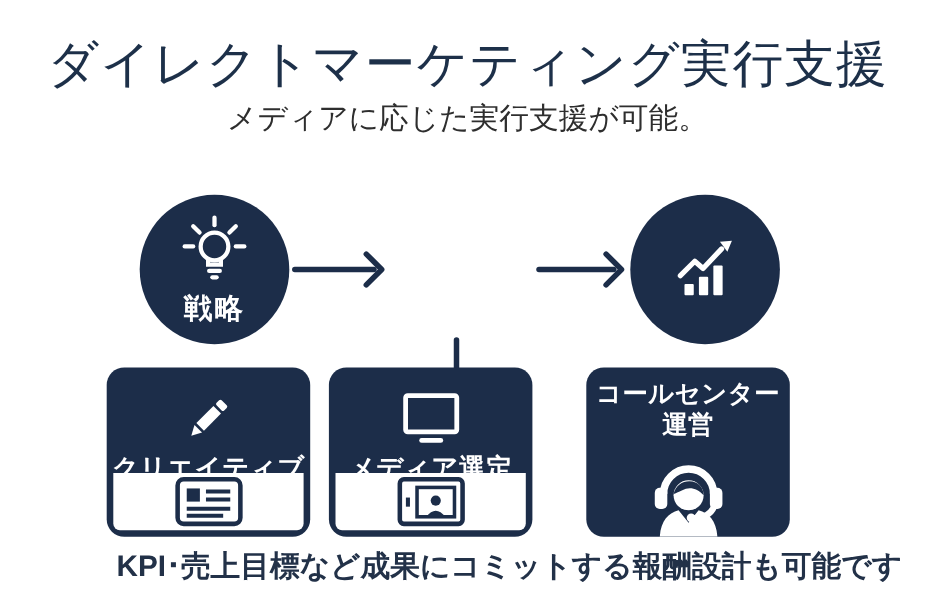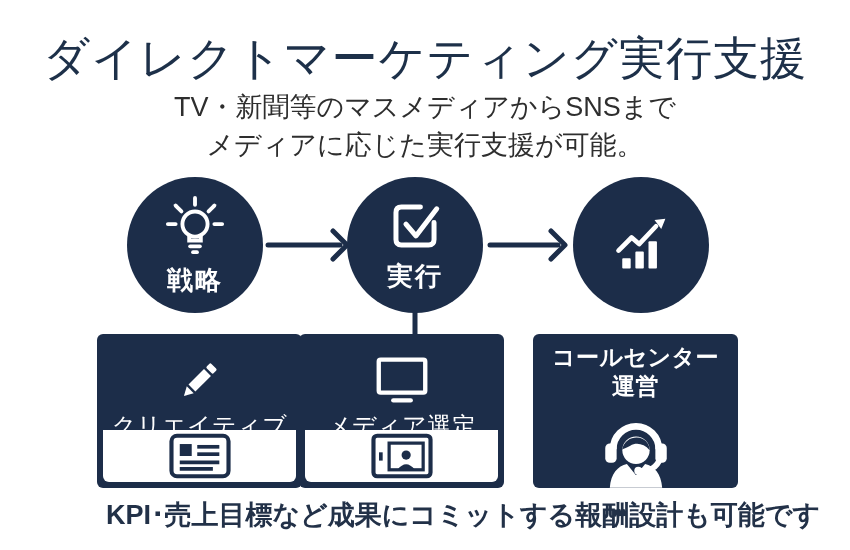--- a/index.html
+++ b/index.html
@@ -21,29 +21,29 @@
     position:absolute; top:177px; width:136px; height:136px; border-radius:50%;
     background:var(--navy); display:flex; flex-direction:column;
     align-items:center; justify-content:center;
   }
   .circle .clabel {
     color:#ffffff; font-size:26px; font-weight:700; margin-top:4px;
     letter-spacing:2px; white-space:nowrap;
   }
   .connector-layer { position:absolute; left:0; top:0; width:850px; height:550px; pointer-events:none; }
   .svc-box {
-    position:absolute; top:334px; width:205px; height:154px;
-    background:var(--navy); border-radius:6px;
+    position:absolute; top:334px; width:185px; height:154px;
+    background:var(--navy); border-radius:16px;
   }
   .svc-box .icon-area {
     height:64px; display:flex; align-items:flex-end; justify-content:center;
     padding-top:8px;
   }
   .svc-box .blabel {
-    text-align:center; color:#ffffff; font-size:24px; font-weight:400;
+    text-align:center; color:#ffffff; font-size:24px; font-weight:700;
     margin-top:4px; white-space:nowrap; letter-spacing:0.5px;
   }
   .white-panel {
     position:absolute; left:6px; right:6px; bottom:6px; height:52px;
     background:#ffffff; border-radius:0 0 6px 6px;
     display:flex; align-items:center; justify-content:center;
   }
   .svc-box.callcenter { display:flex; flex-direction:column; align-items:center; }
   .svc-box.callcenter .blabel2 {
     margin-top:9px; color:#ffffff; font-size:23px; font-weight:700;
@@ -55,21 +55,20 @@
     font-size:27px; font-weight:700; color:#223148; white-space:nowrap;margin-left:38px;
   }
 </style>
 </head>
 <body>
 
 <div class="canvas">
 
   <div class="page-title">ダイレクトマーケティング実行支援</div>
   <div class="subtitle">
-    <div>TV・新聞等のマスメディアからSNSまで</div>
     <div>メディアに応じた実行支援が可能。</div>
   </div>
 
   <svg class="connector-layer" width="850" height="550" viewBox="0 0 850 550">
     <g stroke="#1c2d49" stroke-width="5" fill="none" stroke-linecap="round" stroke-linejoin="round">
       <g>
         <path d="M268,245 L340,245"></path>
         <path d="M333,231 L347,245 L333,259"></path>
       </g>
       <g>
@@ -88,27 +87,20 @@
       <path d="M4,32 L12,32"></path>
       <path d="M60,32 L52,32"></path>
       <circle cx="32" cy="32" r="13"></circle>
       <path d="M26,44 L26,49 L38,49 L38,44"></path>
       <path d="M27,55 L37,55"></path>
       <path d="M30,61 L34,61"></path>
     </svg>
     <div class="clabel">戦略</div>
   </div>
 
-  <div class="circle" style="left:347px">
-    <svg width="58" height="58" viewBox="0 0 64 64" fill="none" stroke="#ffffff" stroke-width="5.5" stroke-linecap="round" stroke-linejoin="round">
-      <path d="M38,11 L17,11 Q11,11 11,17 L11,47 Q11,53 17,53 L47,53 Q53,53 53,47 L53,28"></path>
-      <path d="M22,30 L33,43 L56,13"></path>
-    </svg>
-    <div class="clabel">実行</div>
-  </div>
 
   <div class="circle" style="left:573px">
     <svg width="60" height="60" viewBox="0 0 64 64">
       <g fill="#ffffff" stroke="none">
         <rect x="12" y="46" width="9" height="11" rx="1"></rect>
         <rect x="26" y="39" width="9" height="18" rx="1"></rect>
         <rect x="40" y="28" width="9" height="29" rx="1"></rect>
         <polygon points="58,4 53.6,14.8 46.4,5.2"></polygon>
       </g>
       <path d="M8,38 L22,24 L30,31 L48,12" fill="none" stroke="#ffffff" stroke-width="5" stroke-linecap="round" stroke-linejoin="round"></path>

